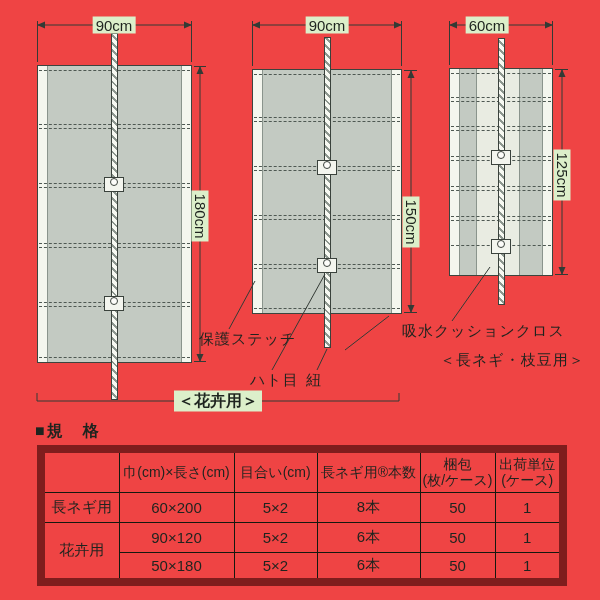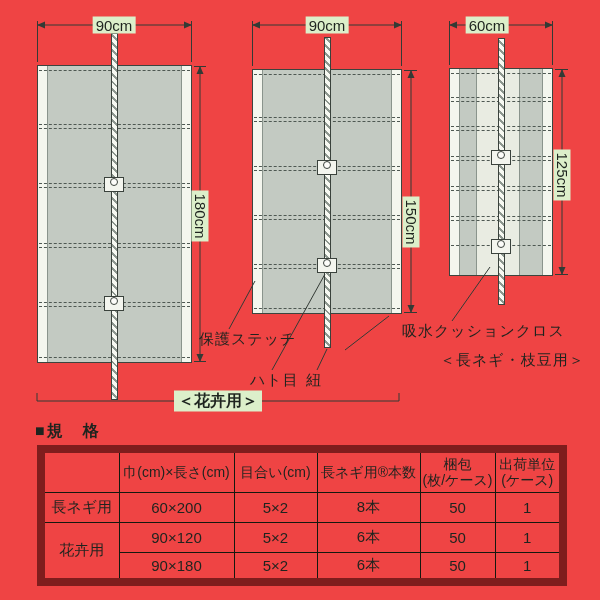--- a/index.html
+++ b/index.html
@@ -192,21 +192,21 @@
     </tr>
     <tr class="row">
       <td rowspan="2">花卉用</td>
       <td>90×120</td>
       <td>5×2</td>
       <td>6本</td>
       <td>50</td>
       <td>1</td>
     </tr>
     <tr class="row">
-      <td>90×180</td>
+      <td>50×180</td>
       <td>5×2</td>
       <td>6本</td>
       <td>50</td>
       <td>1</td>
     </tr>
   </tbody>
     </table>
 
 </div>
 

